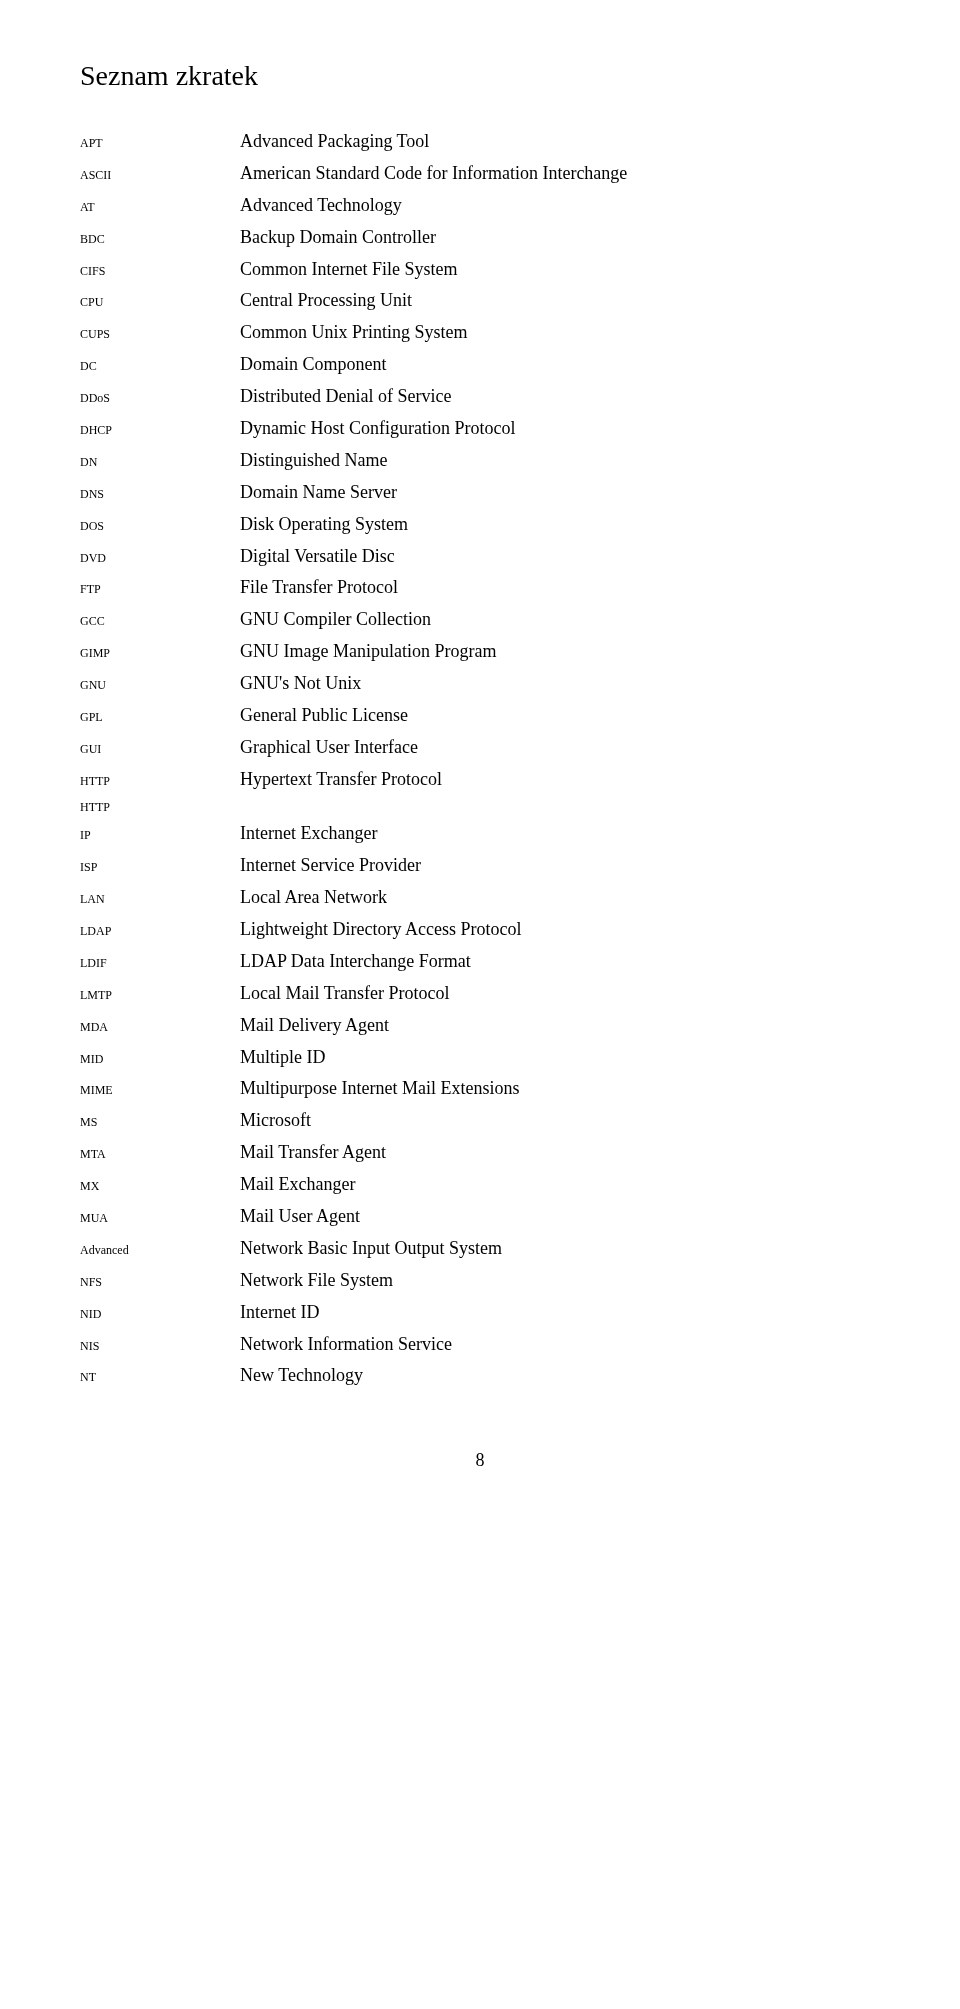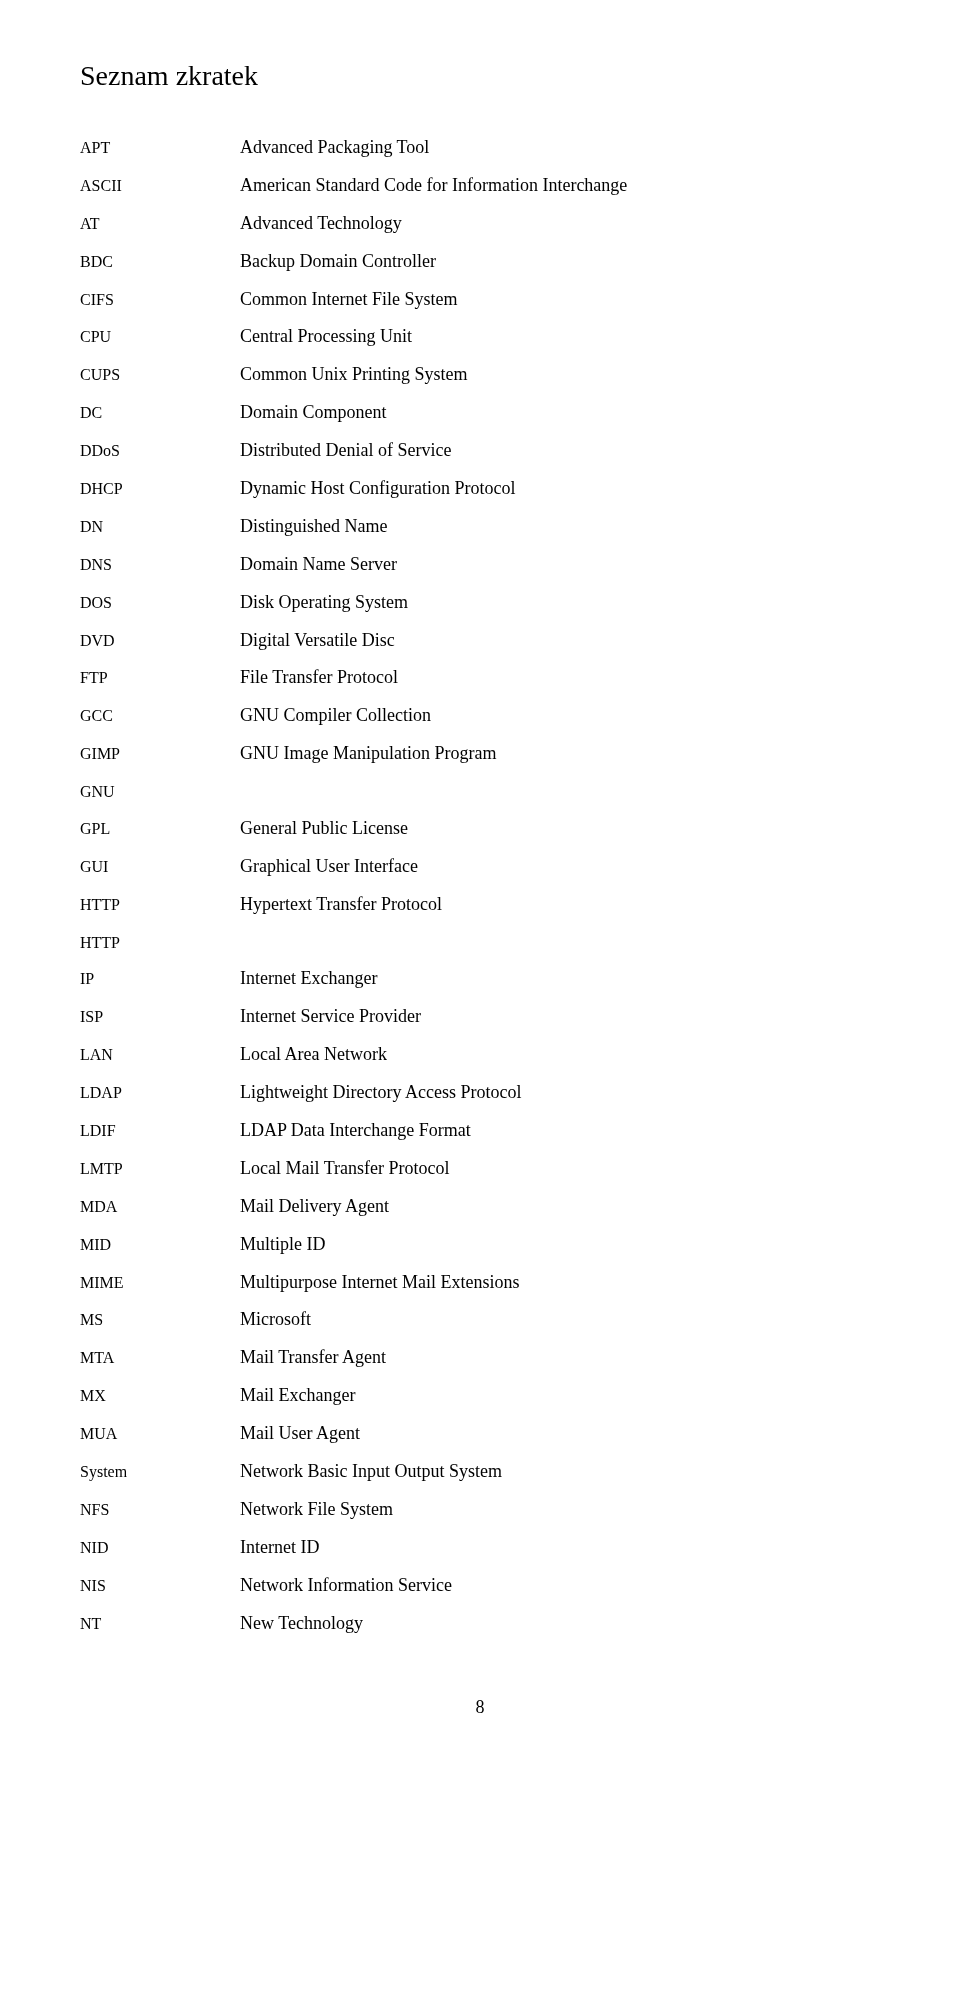--- a/index.html
+++ b/index.html
@@ -33,23 +33,22 @@
       display: flex;
       flex-direction: row;
       align-items: baseline;
       margin-bottom: 4px;
       line-height: 1.55;
     }
 
     .abbr-key {
       font-weight: normal;
       min-width: 160px;
-      font-size: 16px;
-      font-family: "Times New Roman", Times, serif;
-      margin-top: 8px;
+      font-size: 12px;
+      font-family: "Times New Roman", Times, serif;
     }
 
     .abbr-value {
       font-weight: normal;
       font-size: 18px;
       font-family: "Times New Roman", Times, serif;
       flex: 1;
     }
 
     .page-number {
@@ -127,20 +126,21 @@
     <div class="abbr-row">
       <span class="abbr-key">GCC</span>
       <span class="abbr-value">GNU Compiler Collection</span>
     </div>
     <div class="abbr-row">
       <span class="abbr-key">GIMP</span>
       <span class="abbr-value">GNU Image Manipulation Program</span>
     </div>
     <div class="abbr-row">
       <span class="abbr-key">GNU</span>
+      <span class="abbr-value">GNU's Not Unix</span>
     </div>
     <div class="abbr-row">
       <span class="abbr-key">GPL</span>
       <span class="abbr-value">General Public License</span>
     </div>
     <div class="abbr-row">
       <span class="abbr-key">GUI</span>
       <span class="abbr-value">Graphical User Interface</span>
     </div>
     <div class="abbr-row">
@@ -196,21 +196,21 @@
     </div>
     <div class="abbr-row">
       <span class="abbr-key">MX</span>
       <span class="abbr-value">Mail Exchanger</span>
     </div>
     <div class="abbr-row">
       <span class="abbr-key">MUA</span>
       <span class="abbr-value">Mail User Agent</span>
     </div>
     <div class="abbr-row">
-      <span class="abbr-key">System</span>
+      <span class="abbr-key">Advanced</span>
       <span class="abbr-value">Network Basic Input Output System</span>
     </div>
     <div class="abbr-row">
       <span class="abbr-key">NFS</span>
       <span class="abbr-value">Network File System</span>
     </div>
     <div class="abbr-row">
       <span class="abbr-key">NID</span>
       <span class="abbr-value">Internet ID</span>
     </div>

